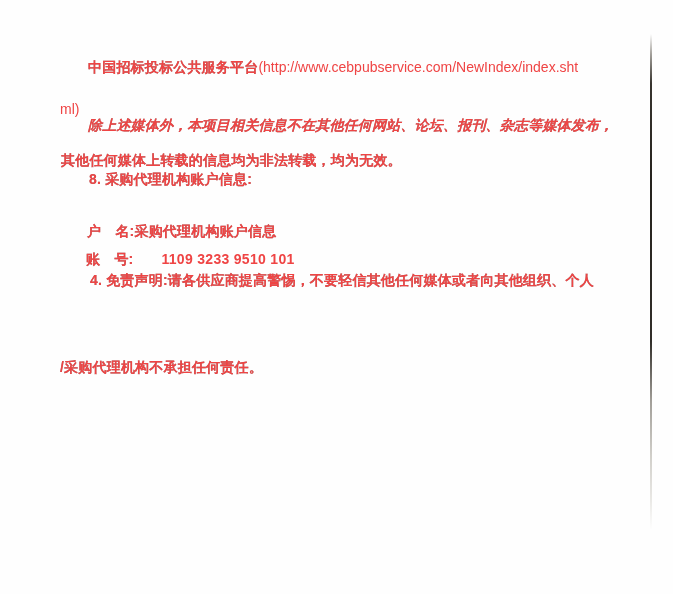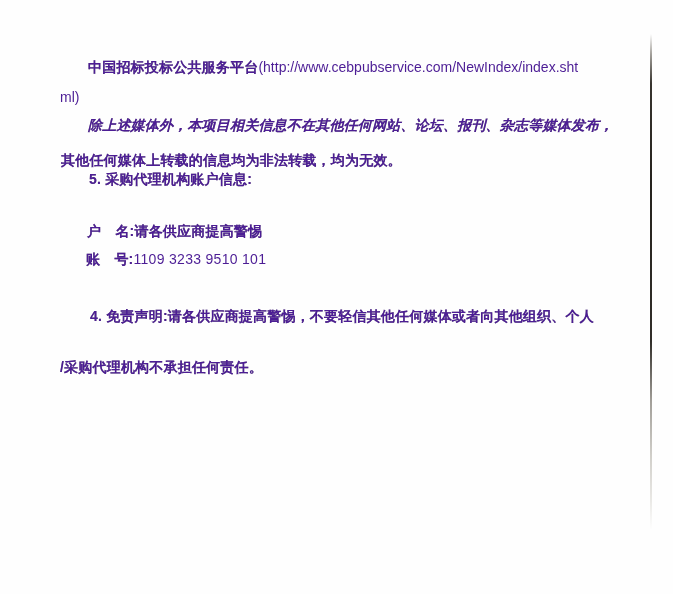--- a/index.html
+++ b/index.html
@@ -7,41 +7,42 @@
     padding: 0;
     background: #ffffff;
   }
   .page {
     position: relative;
     width: 673px;
     height: 594px;
     background: #fefefdff;
     background-color: #fefefe;
     font-family: "Liberation Sans", "DejaVu Sans", sans-serif;
-    color: #4c1d95;
+    color: #ef4444;
     overflow: hidden;
   }
   .line {
     position: absolute;
     font-size: 14px;
     line-height: 17px;
     white-space: pre;
     font-weight: bold;
     letter-spacing: 0.2px;
     text-shadow: 0 0 0.6px rgba(30, 28, 26, 0.5);
   }
   .latin {
     font-weight: normal;
     letter-spacing: 0;
     text-shadow: none;
   }
   .num {
-    font-weight: normal;
+    font-weight: bold;
     letter-spacing: 0.3px;
     text-shadow: none;
+    margin-left: 28px;
   }
   .scan-edge {
     position: absolute;
     left: 650px;
     top: 34px;
     width: 2px;
     height: 496px;
     background: linear-gradient(to bottom,
       rgba(90, 85, 75, 0) 0%,
       rgba(90, 85, 75, 0.55) 4%,
@@ -54,33 +55,33 @@
       rgba(160, 155, 140, 0) 100%);
   }
 </style>
 </head>
 <body>
 
 <div class="page">
 
   <div class="line" style="top:59px; left:88px;"><span>中国招标投标公共服务平台</span><span class="latin">(http://www.cebpubservice.com/NewIndex/index.sht</span></div>
 
-  <div class="line latin" style="top:89px; left:60px;">ml)</div>
+  <div class="line latin" style="top:101px; left:60px;">ml)</div>
 
   <div class="line" style="top:117px; left:88px;font-style:italic;">除上述媒体外，本项目相关信息不在其他任何网站、论坛、报刊、杂志等媒体发布，</div>
 
   <div class="line" style="top:152px; left:61px;">其他任何媒体上转载的信息均为非法转载，均为无效。</div>
 
-  <div class="line" style="top:171px; left:89px;">5. 采购代理机构账户信息:</div>
+  <div class="line" style="top:171px; left:89px;">8. 采购代理机构账户信息:</div>
 
 
-  <div class="line" style="top:223px; left:87px;">户　名:请各供应商提高警惕</div>
+  <div class="line" style="top:223px; left:87px;">户　名:采购代理机构账户信息</div>
 
   <div class="line" style="top:251px; left:86px;"><span>账　号:</span><span class="num">1109 3233 9510 101</span></div>
 
-  <div class="line" style="top:272px; left:90px;margin-top:36px;">4. 免责声明:请各供应商提高警惕，不要轻信其他任何媒体或者向其他组织、个人</div>
+  <div class="line" style="top:272px; left:90px;">4. 免责声明:请各供应商提高警惕，不要轻信其他任何媒体或者向其他组织、个人</div>
 
 
   <div class="line" style="top:311px; left:60px;margin-top:48px;">/采购代理机构不承担任何责任。</div>
 
   <div class="scan-edge"></div>
 
 </div>
 
 </body></html>

